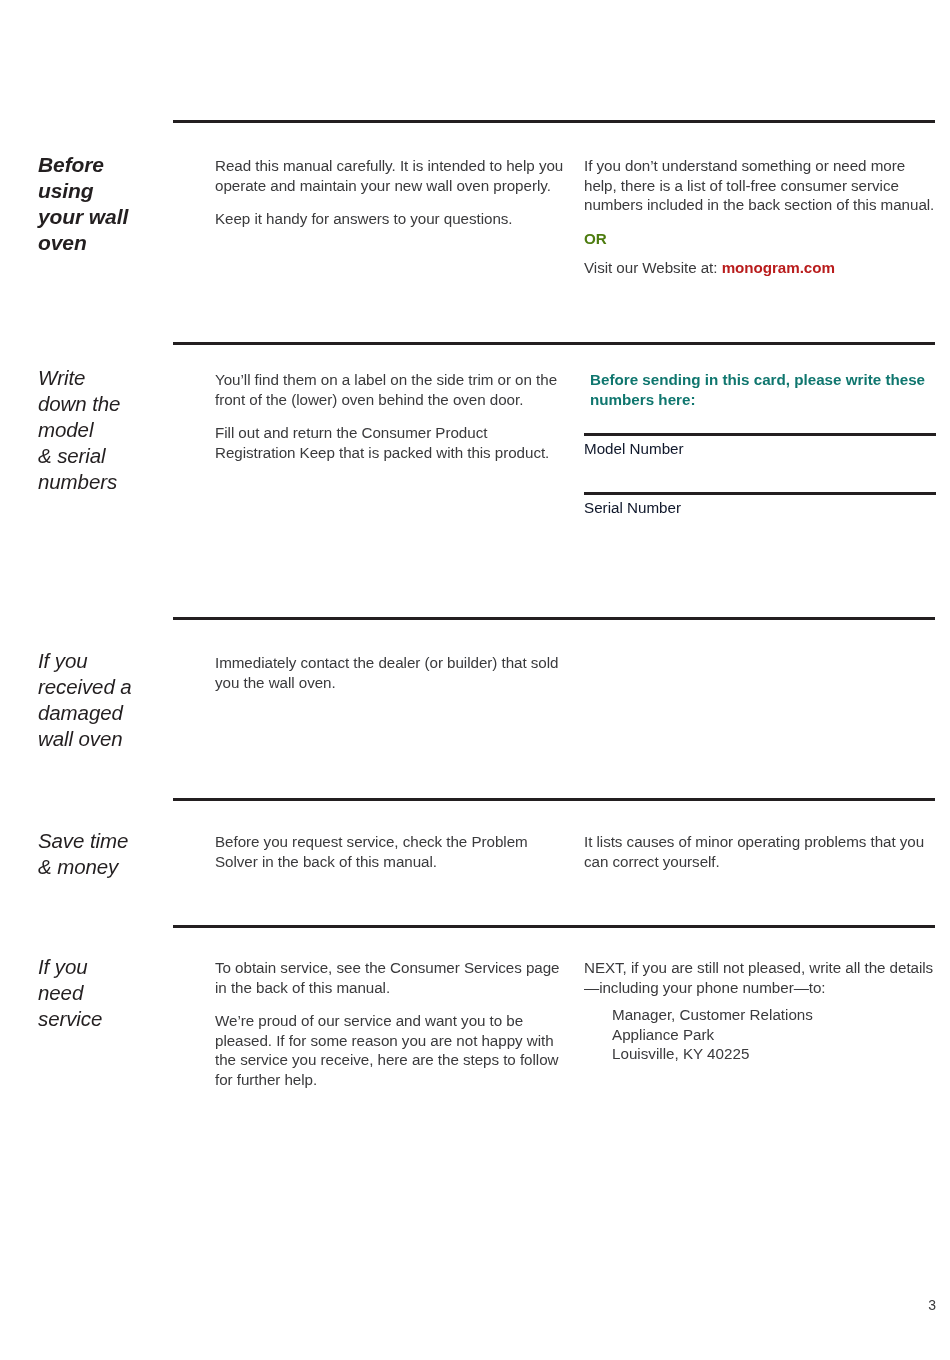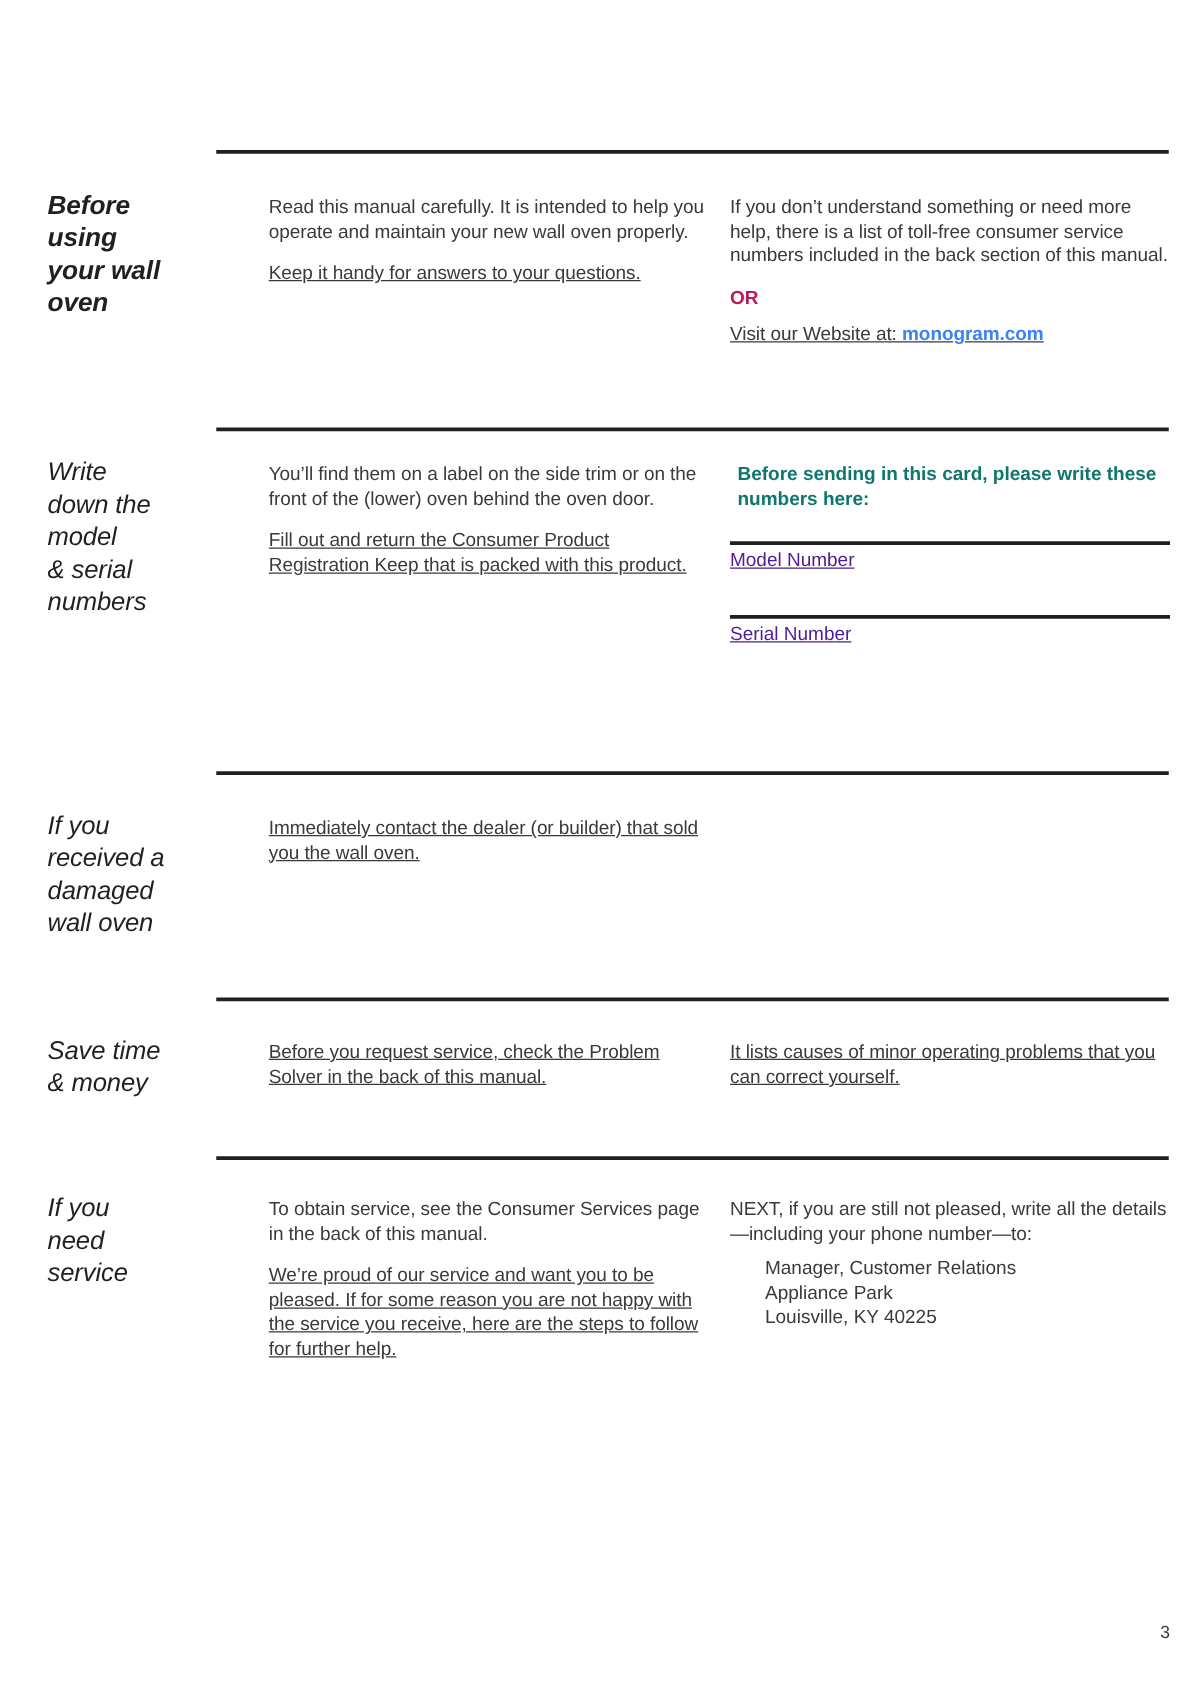--- a/index.html
+++ b/index.html
@@ -63,55 +63,54 @@
     width: 355px;
   }
 
   p.body {
     margin: 0 0 14px 0;
     font-size: 15.2px;
     line-height: 19.6px;
     color: #3a3a3c;
     letter-spacing: -0.05px;
   }
-  p.body:last-child { margin-bottom: 0; text-decoration: underline; }
+  p.body:last-child { margin-bottom: 0; }
 
   .strong {
     font-weight: bold;
-    color: #3b82f6;
+    color: #b91c1c;
   }
 
   .or-line {
     margin: 0 0 10px 0;
     font-size: 15.2px;
     line-height: 19.6px;
     font-weight: bold;
-    color: #be185d;
+    color: #4d7c0f;
   }
 
   .field-heading {
     margin: 0 0 24px 6px;
     font-size: 15.2px;
     line-height: 19.6px;
     font-weight: bold;
     color: #0f766e;
   }
 
   .field-line {
     width: 352px;
     height: 2.5px;
     background: #231f20;
     margin: 0;
   }
   .field-label {
     margin: 3px 0 0 0;
     font-size: 15.2px;
     line-height: 19.6px;
-    color: #4c1d95;
-    text-decoration: underline;
+    color: #0f172a;
   }
   .field-gap { height: 34px; }
 
   .addr {
     margin: 8px 0 0 28px;
     font-size: 15.2px;
     line-height: 19.6px;
     color: #3a3a3c;
   }
   .addr div { white-space: pre; }

